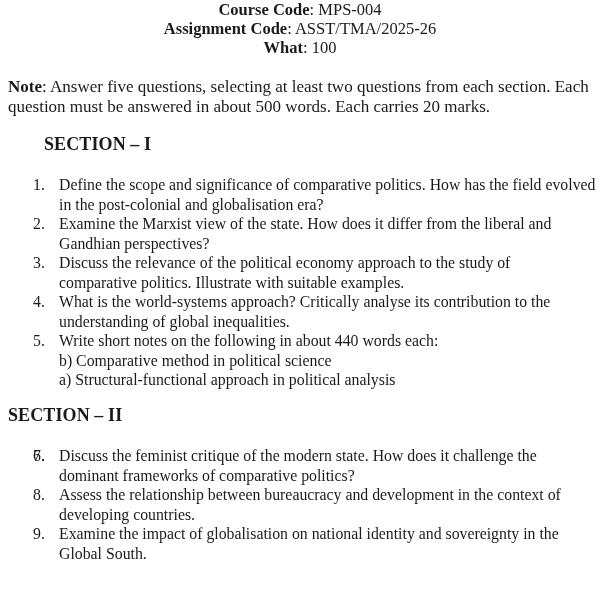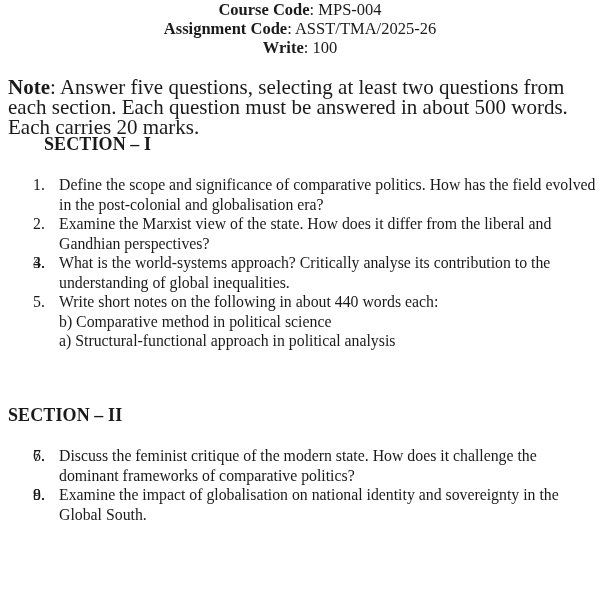--- a/index.html
+++ b/index.html
@@ -6,57 +6,57 @@
   body {
     width: 600px; height: 600px; overflow: hidden; position: relative;
     font-family: "Liberation Serif", "DejaVu Serif", serif;
     color: #1a1a1a;
   }
   .header { position: absolute; top: 0; left: 0; width: 600px; text-align: center; font-size: 16.5px; line-height: 19px; }
   .header .line { display: block; }
   .header b { font-weight: bold; }
   .note {
     position: absolute; top: 77px; left: 8px; width: 585px;
-    font-size: 21px; line-height: 20px;
+    font-size: 17px; line-height: 20px;
   }
   .note b { font-weight: bold; }
   .section-title {
     position: absolute; left: 8px; font-size: 18px; font-weight: bold; letter-spacing: 0.1px;
   }
   .qlist { position: absolute; left: 0; width: 600px; font-size: 15.8px; line-height: 19.5px; }
   .q { position: relative; padding-left: 59px; }
   .q .num { position: absolute; left: 33px; top: 0; }
   .q .sub { display: block; }
 </style>
 </head>
 <body>
 
 <div class="header">
   <span class="line"><b>Course Code</b><span>: MPS-004</span></span>
   <span class="line"><b>Assignment Code</b><span>: ASST/TMA/2025-26</span></span>
-  <span class="line"><b>Write</b><span>: 100</span></span>
+  <span class="line"><b>What</b><span>: 100</span></span>
 </div>
 
 <div class="note">
   <b>Note</b><span>: Answer five questions, selecting at least two questions from each section. Each question must be answered in about 500 words. Each carries 20 marks.</span>
 </div>
 
 <div class="section-title" style="top:134px;margin-left:36px;">SECTION – I</div>
 
 <div class="qlist" style="top:175px;">
   <div class="q" style="width:540px;"><span class="num">1.</span><span>Define the scope and significance of comparative politics. How has the field evolved in the post-colonial and globalisation era?</span></div>
   <div class="q" style="width:540px;"><span class="num">2.</span><span>Examine the Marxist view of the state. How does it differ from the liberal and Gandhian perspectives?</span></div>
-  <div class="q" style="width:520px;"><span class="num">3.</span></div>
+  <div class="q" style="width:520px;"><span class="num">3.</span><span>Discuss the relevance of the political economy approach to the study of comparative politics. Illustrate with suitable examples.</span></div>
   <div class="q" style="width:540px;"><span class="num">4.</span><span>What is the world-systems approach? Critically analyse its contribution to the understanding of global inequalities.</span></div>
   <div class="q" style="width:540px;"><span class="num">5.</span><span>Write short notes on the following in about 440 words each:</span>
     <span class="sub">b) Comparative method in political science</span>
     <span class="sub">a) Structural-functional approach in political analysis</span>
   </div>
 </div>
 
 <div class="section-title" style="top:405px;">SECTION – II</div>
 
 <div class="qlist" style="top:446px;">
   <div class="q" style="width:520px;"><span class="num">6.</span></div>
   <div class="q" style="width:540px;"><span class="num">7.</span><span>Discuss the feminist critique of the modern state. How does it challenge the dominant frameworks of comparative politics?</span></div>
-  <div class="q" style="width:540px;"><span class="num">8.</span></div>
+  <div class="q" style="width:540px;"><span class="num">8.</span><span>Assess the relationship between bureaucracy and development in the context of developing countries.</span></div>
   <div class="q" style="width:530px;"><span class="num">9.</span><span>Examine the impact of globalisation on national identity and sovereignty in the Global South.</span></div>
 </div>
 
 </body></html>

